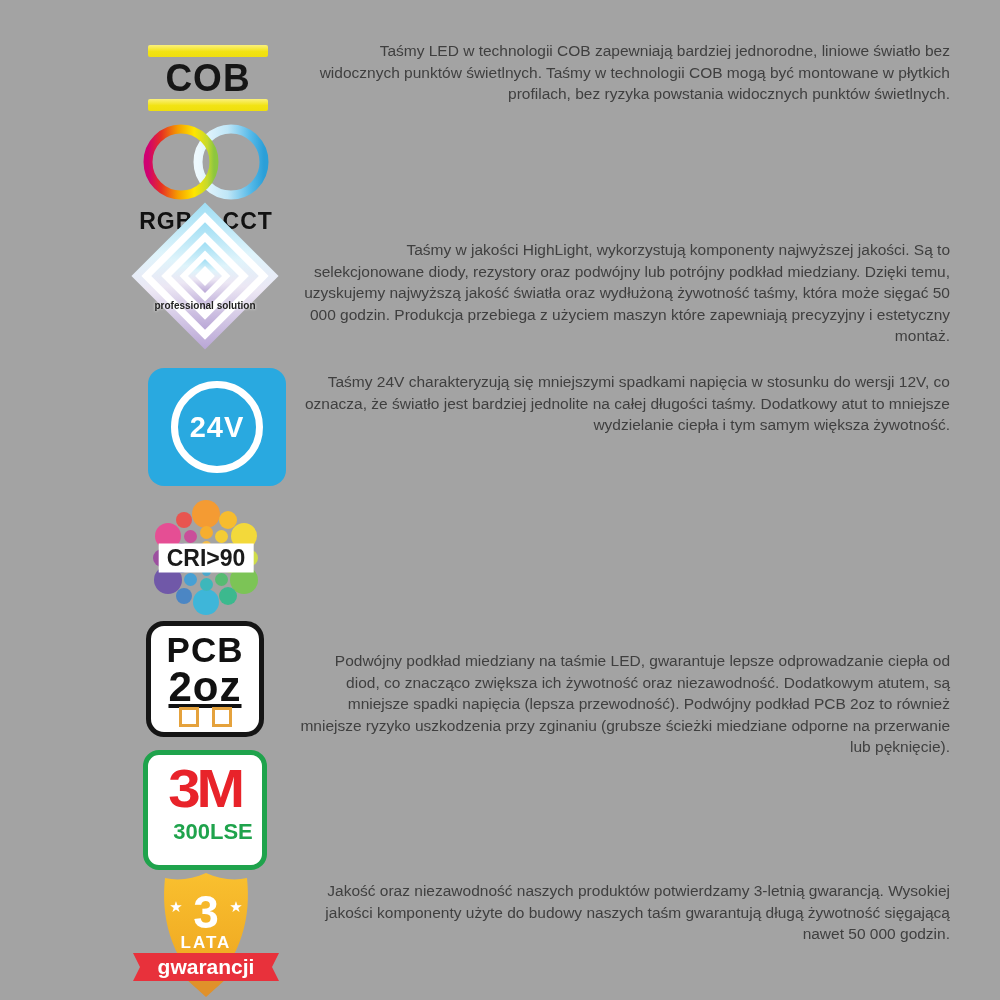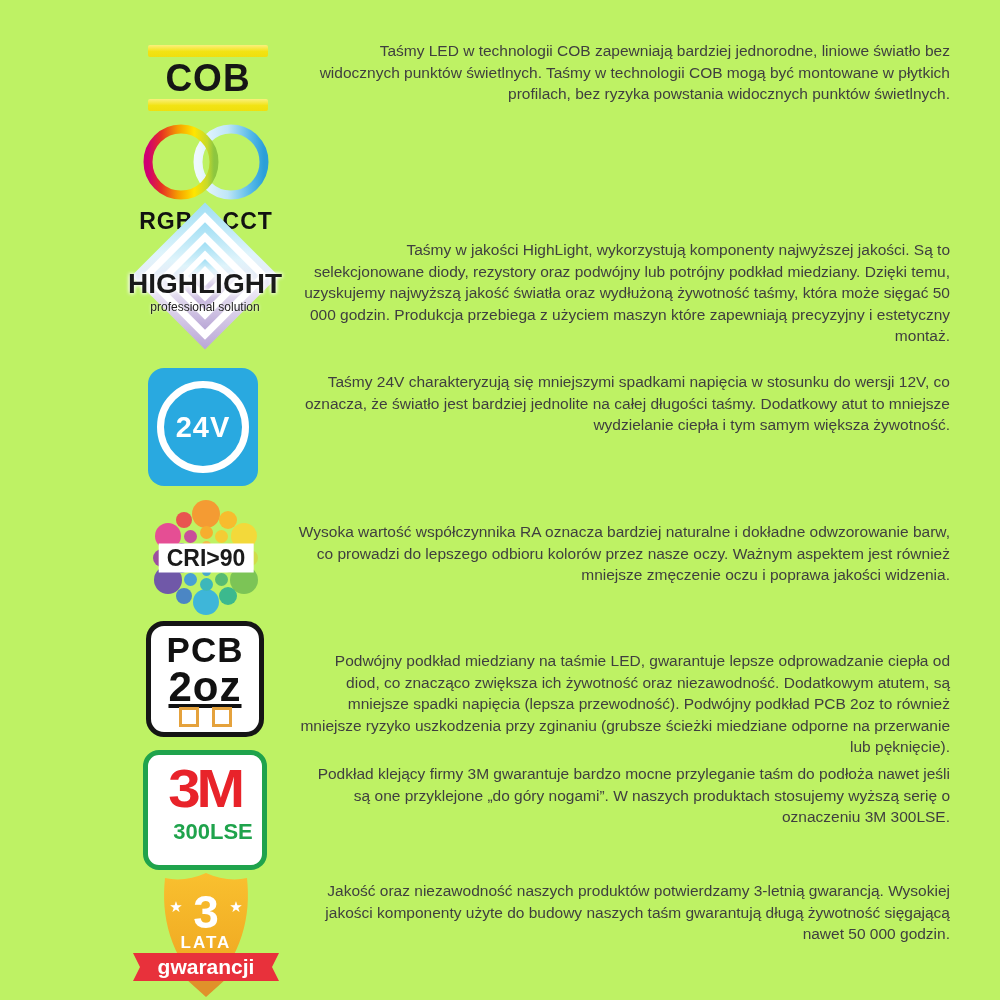--- a/index.html
+++ b/index.html
@@ -1,16 +1,16 @@
 <!DOCTYPE html>
 <html><head>
 <meta charset="utf-8">
 <style>
   html,body { margin:0; padding:0; background:#fff; }
-  .canvas { position:relative; width:1000px; height:1000px; background:#bef264;
+  .canvas { position:relative; width:1000px; height:1000px; background:#a3a3a3;
             font-family:"Liberation Sans",sans-serif; overflow:hidden; }
 
   .desc { position:absolute; left:298px; width:652px; margin:0;
           font-size:15.5px; line-height:21.5px; color:#3f3f3f;text-align:right; }
 
   .icon-abs { position:absolute; }
 
   
   .cob-icon { width:120px; display:flex; flex-direction:column; align-items:center; }
   .cob-bar { width:120px; height:12px; border-radius:2px;
@@ -28,24 +28,24 @@
   .hl-diamonds .d { position:absolute; left:0; top:0; transform:translate(-50%,-50%) rotate(45deg); }
   .d.grad { background:linear-gradient(135deg,#9fdef4 0%,#dff4fb 35%,#ece7f4 60%,#b9a6d6 100%); }
   .d.white { background:#fff; }
   .d1{width:104px;height:104px;} .d2{width:90px;height:90px;} .d3{width:76px;height:76px;}
   .d4{width:62px;height:62px;}  .d5{width:48px;height:48px;} .d6{width:36px;height:36px;}
   .d7{width:24px;height:24px;}  .d8{width:14px;height:14px;}
   .hl-label { position:absolute; top:40px; left:0; width:100%; text-align:center; z-index:3;
               font-size:28px; font-weight:700; color:#1a1a1a; line-height:32px;
               text-shadow:0 0 4px #fff,0 0 4px #fff; }
   .hl-sublabel { position:absolute; top:72px; left:0; width:100%; text-align:center; z-index:3;
-                 font-size:12px; font-weight:400; color:#222; text-shadow:0 0 3px #fff; }
-
-  
-  .v24-icon { width:110px; height:118px; border-radius:16px; background:#29a9e0;
+                 font-size:10px; font-weight:700; color:#222; text-shadow:0 0 3px #fff; }
+
+  
+  .v24-icon { width:138px; height:118px; border-radius:16px; background:#29a9e0;
               display:flex; align-items:center; justify-content:center; }
   .v24-circle { width:92px; height:92px; border:7px solid #fff; border-radius:50%;
                 display:flex; align-items:center; justify-content:center; box-sizing:border-box; }
   .v24-label { color:#fff; font-size:29px; font-weight:700; letter-spacing:1px; }
 
   
   .cri-icon { width:124px; height:112px; }
   .cri-dot { position:absolute; border-radius:50%; }
   .cri-band { position:absolute; left:62px; top:56px; transform:translate(-50%,-50%);
               background:#fff; padding:1px 8px; z-index:2; white-space:nowrap; }
@@ -112,21 +112,20 @@
     <div class="hl-diamonds">
       <div class="d d1 grad"></div>
         <div class="d d2 white"></div>
       <div class="d d3 grad"></div>
         <div class="d d4 white"></div>
       <div class="d d5 grad"></div>
         <div class="d d6 white"></div>
       <div class="d d7 grad"></div>
         <div class="d d8 white"></div>
     </div>
-    <div class="hl-label">HIGHLIGHT</div>
     <div class="hl-sublabel">professional solution</div>
   </div>
   <p class="desc" style="top:239px;">Taśmy w jakości HighLight, wykorzystują komponenty najwyższej jakości. Są to selekcjonowane diody, rezystory oraz podwójny lub potrójny podkład miedziany. Dzięki temu, uzyskujemy najwyższą jakość światła oraz wydłużoną żywotność taśmy, która może sięgać 50 000 godzin. Produkcja przebiega z użyciem maszyn które zapewniają precyzyjny i estetyczny montaż.</p>
 
   <div class="icon-abs v24-icon" style="left: 148px; top: 368px; background-color: rgb(41, 169, 224);">
     <div class="v24-circle">
       <span class="v24-label">24V</span>
     </div>
   </div>
   <p class="desc" style="top:371px;">Taśmy 24V charakteryzują się mniejszymi spadkami napięcia w stosunku do wersji 12V, co oznacza, że światło jest bardziej jednolite na całej długości taśmy. Dodatkowy atut to mniejsze wydzielanie ciepła i tym samym większa żywotność.</p>
@@ -157,37 +156,35 @@
       <div class="cri-dot" style="height: 13px; width: 13px; background: rgb(95, 108, 176); left: 30.7725px; top: 57.5344px;"></div>
       <div class="cri-dot" style="height: 13px; width: 13px; background: rgb(136, 83, 164); left: 30.7725px; top: 41.4656px;"></div>
       <div class="cri-dot" style="height: 13px; width: 13px; background: rgb(201, 78, 154); left: 40.2176px; top: 28.4656px;"></div>
       <div class="cri-dot" style="height: 9px; width: 9px; background: rgb(243, 188, 74); left: 57.5px; top: 38.5px;"></div>
       <div class="cri-dot" style="height: 9px; width: 9px; background: rgb(205, 209, 77); left: 68.7583px; top: 45px;"></div>
       <div class="cri-dot" style="height: 9px; width: 9px; background: rgb(98, 186, 133); left: 68.7583px; top: 58px;"></div>
       <div class="cri-dot" style="height: 9px; width: 9px; background: rgb(74, 168, 204); left: 57.5px; top: 64.5px;"></div>
       <div class="cri-dot" style="height: 9px; width: 9px; background: rgb(122, 98, 171); left: 46.2417px; top: 58px;"></div>
       <div class="cri-dot" style="height: 9px; width: 9px; background: rgb(216, 88, 154); left: 46.2417px; top: 45px;"></div>
     </div>
-  <p class="desc" style="top:521px;">Wysoka wartość współczynnika RA oznacza bardziej naturalne i dokładne odwzorowanie barw, co prowadzi do lepszego odbioru kolorów przez nasze oczy. Ważnym aspektem jest również mniejsze zmęczenie oczu i poprawa jakości widzenia.</p>
 
   <div class="icon-abs pcb-icon" style="left:146px;top:621px;text-align:right;">
     <div class="pcb-label">PCB</div>
     <div class="pcb-sublabel">2oz</div>
     <div class="pcb-pads">
       <div class="pcb-pad" style="border-color: rgb(229, 162, 60);"></div>
       <div class="pcb-pad" style="border-color: rgb(229, 162, 60);"></div>
     </div>
   </div>
   <p class="desc" style="top:627px;margin-top:23px;">Podwójny podkład miedziany na taśmie LED, gwarantuje lepsze odprowadzanie ciepła od diod, co znacząco zwiększa ich żywotność oraz niezawodność. Dodatkowym atutem, są mniejsze spadki napięcia (lepsza przewodność). Podwójny podkład PCB 2oz to również mniejsze ryzyko uszkodzenia przy zginaniu (grubsze ścieżki miedziane odporne na przerwanie lub pęknięcie).</p>
 
   <div class="icon-abs mmm-icon" style="left: 143px; top: 750px; border-color: rgb(31, 163, 76);">
     <div class="mmm-label" style="color: rgb(232, 35, 42);">3M</div>
     <div class="mmm-sublabel" style="color: rgb(31, 163, 76);">300LSE</div>
   </div>
-  <p class="desc" style="top:763px;">Podkład klejący firmy 3M gwarantuje bardzo mocne przyleganie taśm do podłoża nawet jeśli są one przyklejone „do góry nogami”.  W naszych produktach stosujemy wyższą serię o oznaczeniu 3M 300LSE.</p>
 
   <div class="icon-abs shield-icon" style="left:130px;top:871px;">
     <svg width="152" height="126" viewBox="0 0 152 126">
       <defs>
         <linearGradient id="gold" x1="0" y1="0" x2="0" y2="1">
           <stop offset="0" stop-color="#f9c02f"></stop>
             <stop offset="1" stop-color="#eda21e"></stop>
         </linearGradient>
       </defs>
       <path d="M76,2 C89,8 104,10 117,7 C121,45 113,84 76,122 C39,84 31,45 35,7 C48,10 63,8 76,2 Z" fill="url(#gold)"></path>

